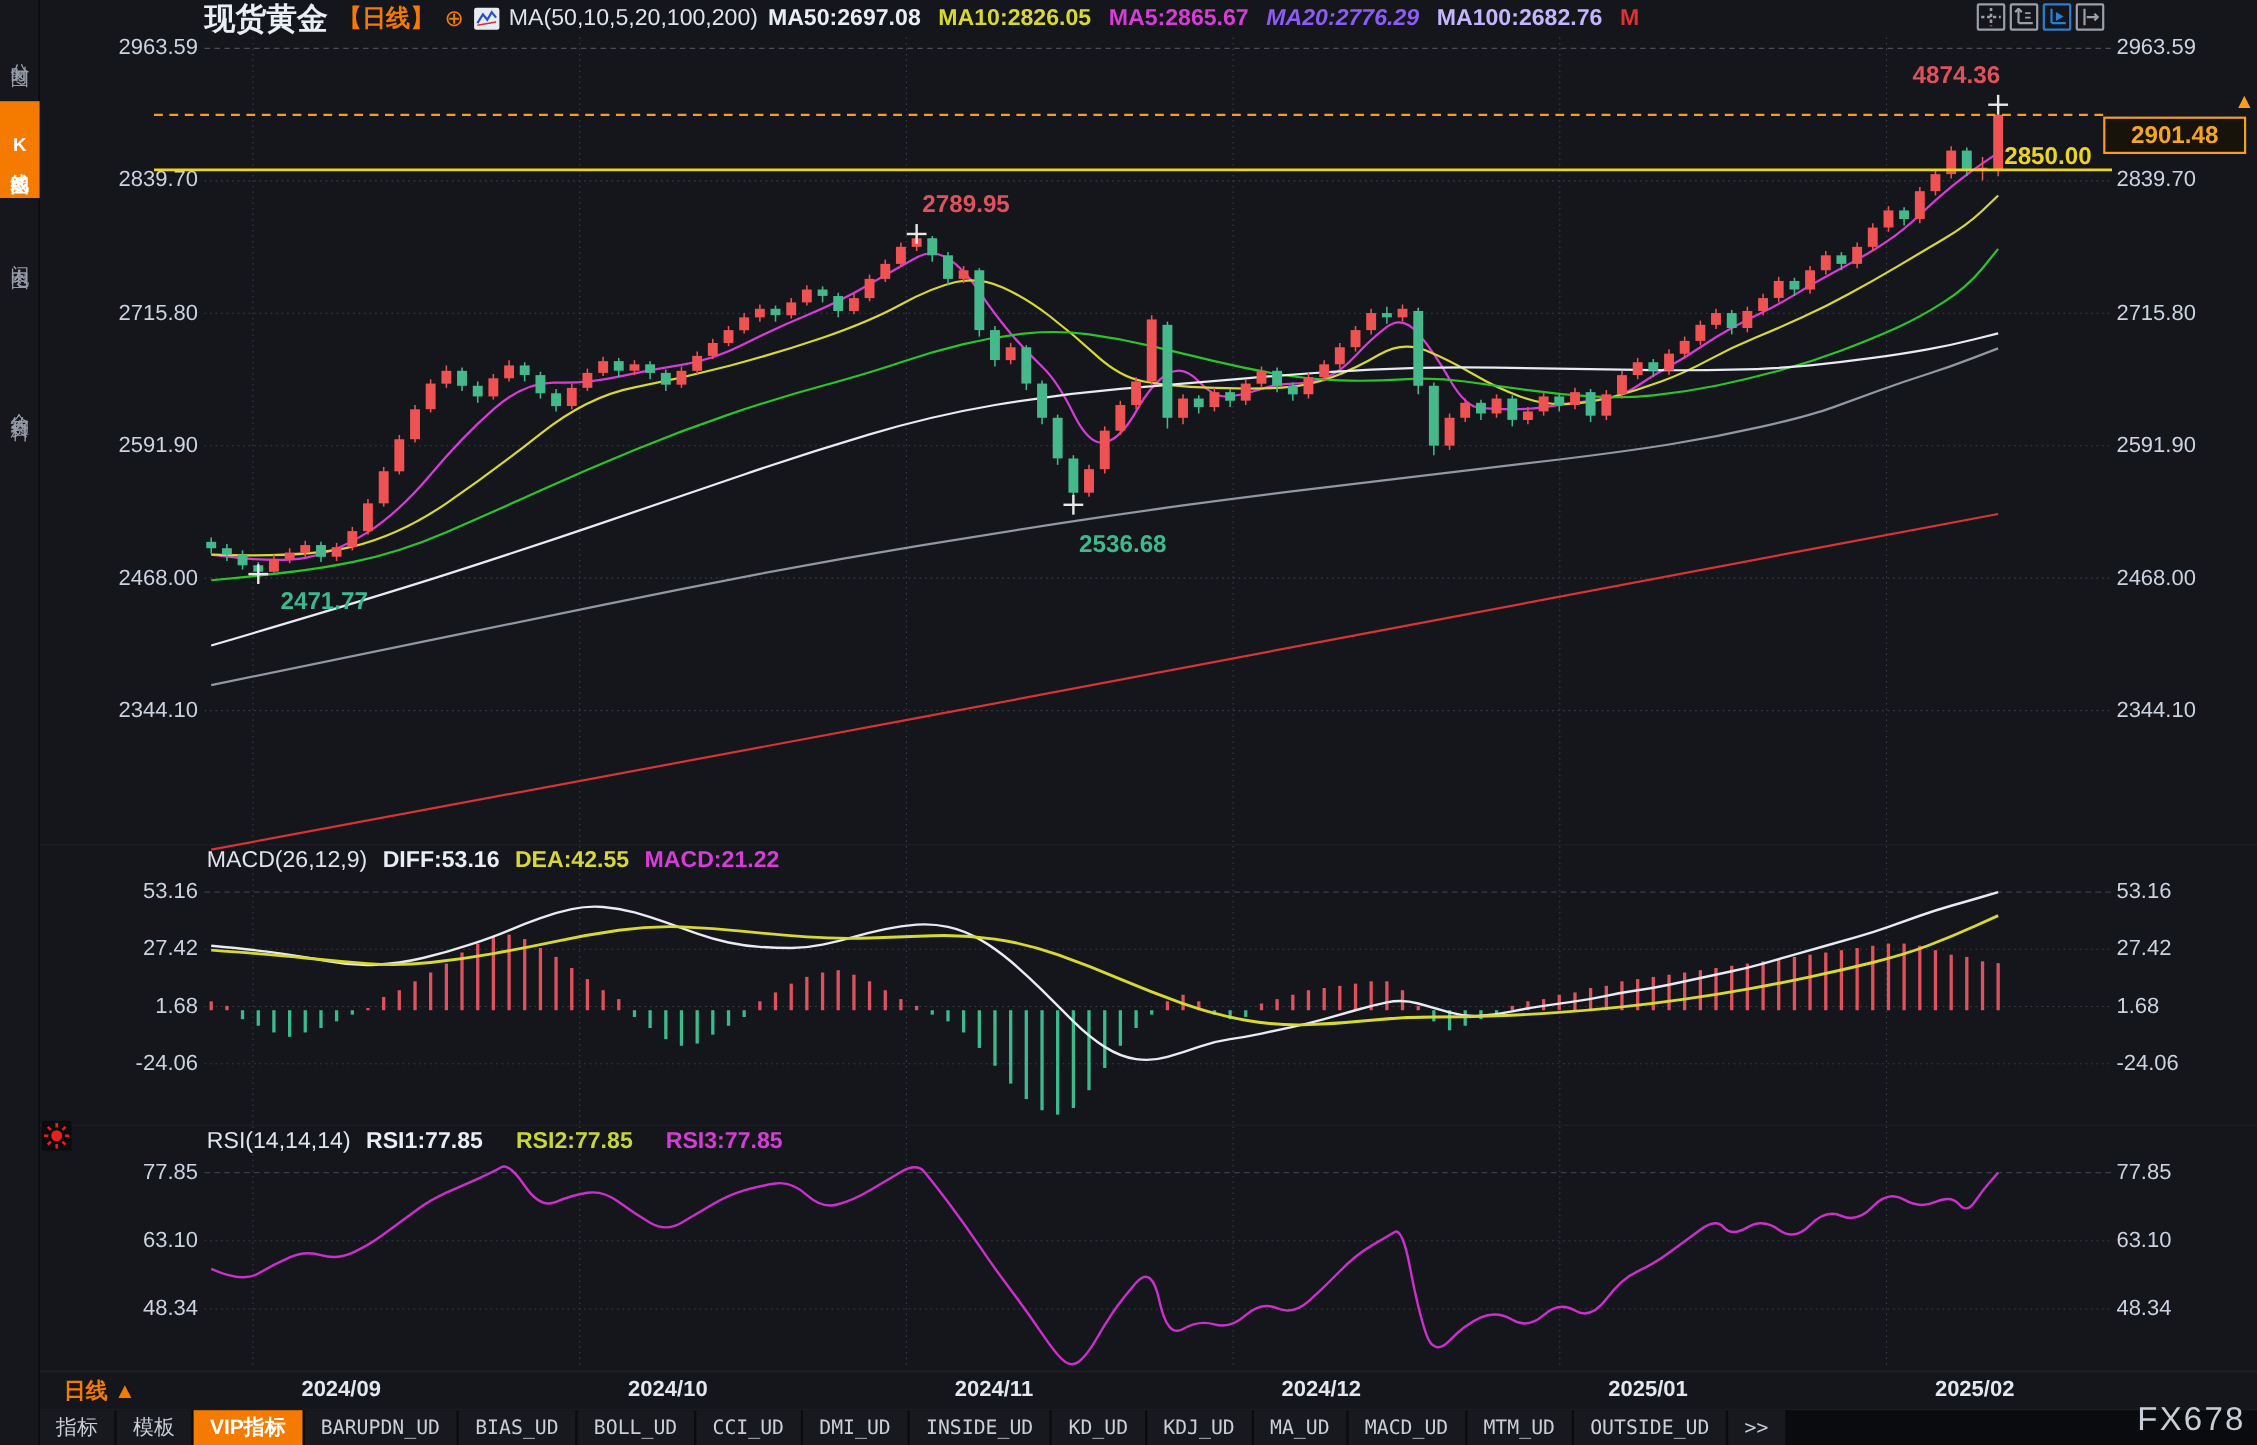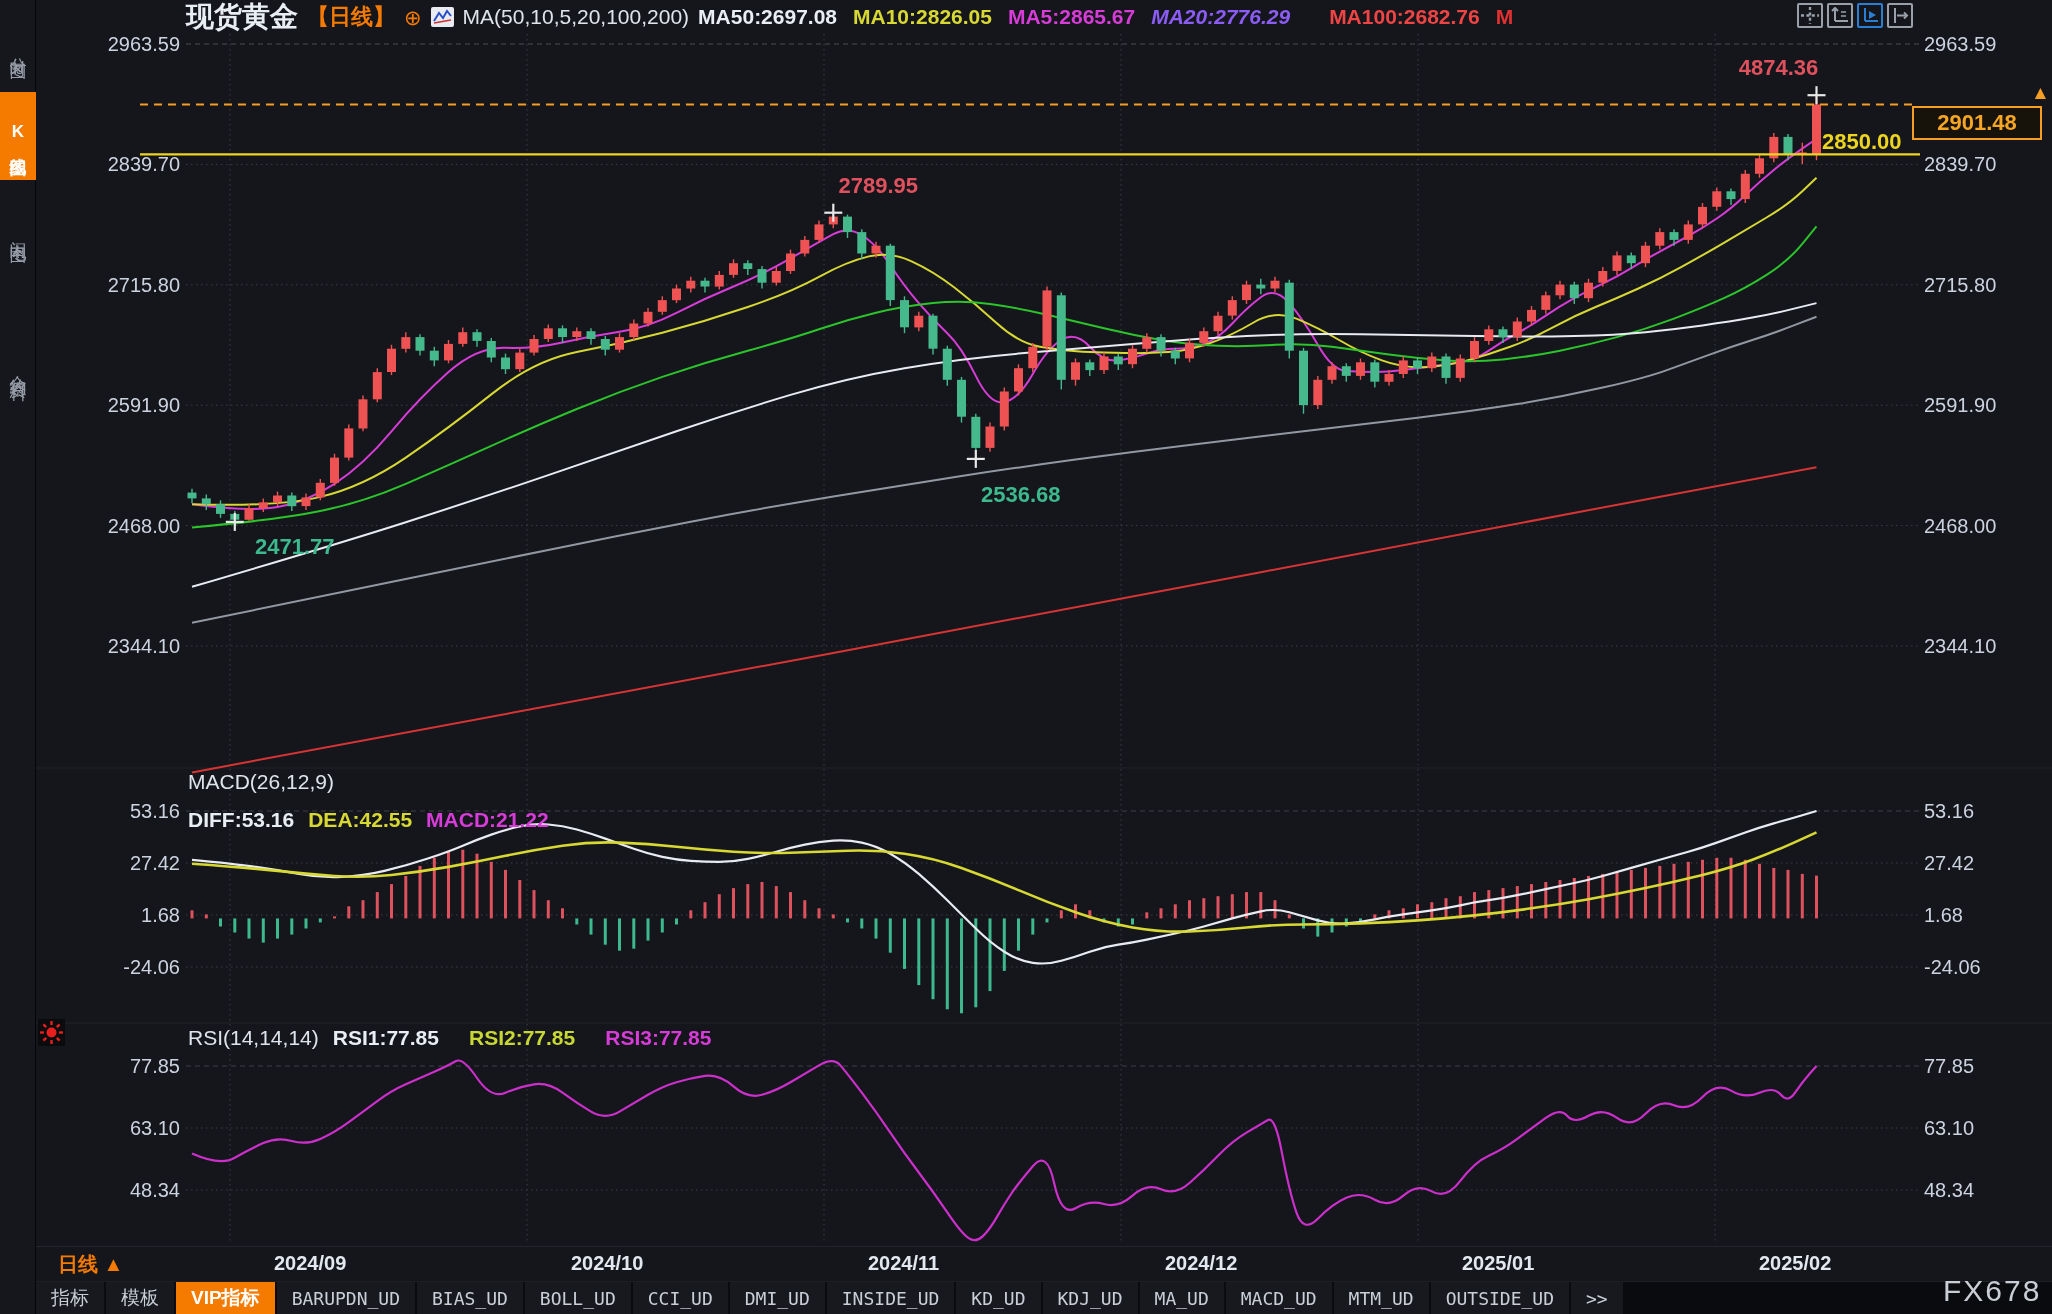--- a/index.html
+++ b/index.html
@@ -76,21 +76,21 @@
         <polyline points="3,14 8,6 12,11 16,4 20,9" fill="none" stroke="#2a50c8" stroke-width="2"></polyline>
         <polyline points="3,16 20,13" fill="none" stroke="#d03030" stroke-width="1.5"></polyline>
       </svg>
     </span>
     <span class="ind-label">MA(50,10,5,20,100,200)</span>
     <span id="ma-legend" style="display:flex;gap:16px;">
         <span class="ma-val" style="color: rgb(233, 237, 244);">MA50:2697.08</span>
         <span class="ma-val" style="color: rgb(216, 216, 50);">MA10:2826.05</span>
         <span class="ma-val" style="color: rgb(216, 60, 216);">MA5:2865.67</span>
         <span class="ma-val" style="color: #8b5cf6; font-style: italic;">MA20:2776.29</span>
-        <span class="ma-val" style="color: #ef4444; margin-left: 23px;">MA100:2682.76</span>
+        <span class="ma-val" style="color: #c4b5fd;">MA100:2682.76</span>
         <span class="ma-val" style="color: rgb(224, 48, 48);">M</span>
       </span>
   </div>
 
   <div class="hdr-icons" id="hdr-icons">
       <div class="hbtn">
         <svg width="18" height="17" viewBox="0 0 18 17">
           <g stroke="#9aa0aa" stroke-width="2.4" stroke-dasharray="3 2.4">
             <line x1="9" y1="0" x2="9" y2="17"></line>
             <line x1="0" y1="8.5" x2="18" y2="8.5"></line>
@@ -553,21 +553,21 @@
       <div class="tick l" style="top: 1127.98px;">63.10</div>
       <div class="tick r" style="top: 1127.98px;">63.10</div>
       <div class="tick l" style="top: 1190px;">48.34</div>
       <div class="tick r" style="top: 1190px;">48.34</div>
       <div class="anno" style="left: 1778.5px; color: rgb(224, 81, 94); top: 55.2024px;">4874.36</div>
       <div class="anno" style="left: 878.25px; color: rgb(224, 81, 94); top: 172.738px;">2789.95</div>
       <div class="anno" style="left: 1020.75px; color: rgb(60, 185, 141); top: 482px;">2536.68</div>
       <div class="anno" style="left: 294.75px; color: rgb(60, 185, 141); top: 533.934px;">2471.77</div>
     </div>
 
-  <div class="pane-label" style="top:770px;flex-direction:column;">
+  <div class="pane-label" style="top:770px;">
     <span class="t">MACD(26,12,9)</span>
     <span id="macd-values" style="display:flex;gap:14px;">
         <span style="color: rgb(233, 237, 244); font-weight: bold;">DIFF:53.16</span>
         <span style="color: rgb(216, 216, 50); font-weight: bold;">DEA:42.55</span>
         <span style="color: rgb(216, 60, 216); font-weight: bold;">MACD:21.22</span>
       </span>
   </div>
 
   <div class="pane-label" style="top:1026px;">
     <span class="t">RSI(14,14,14)</span>

